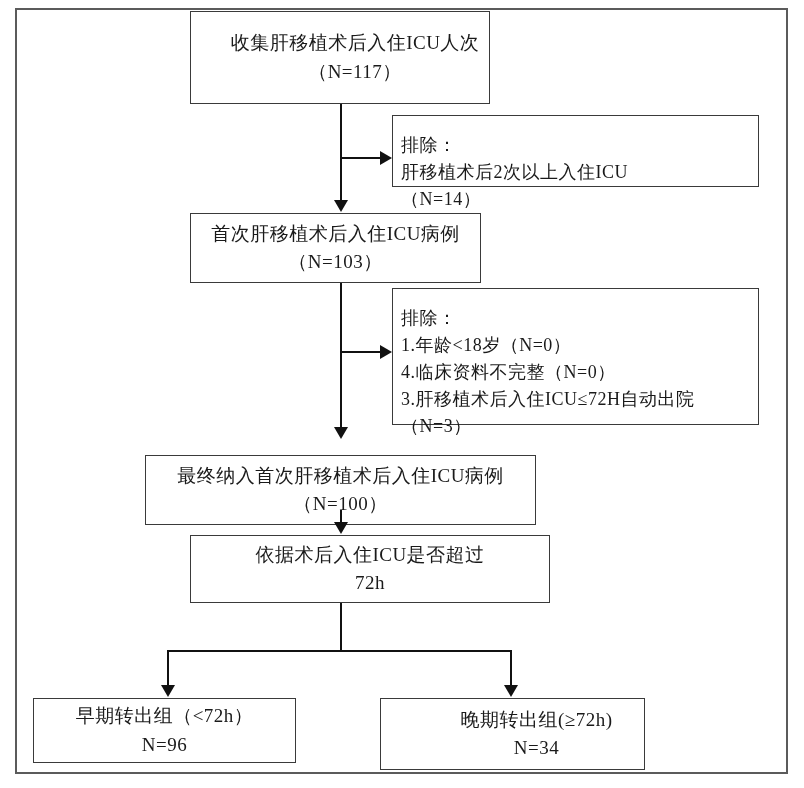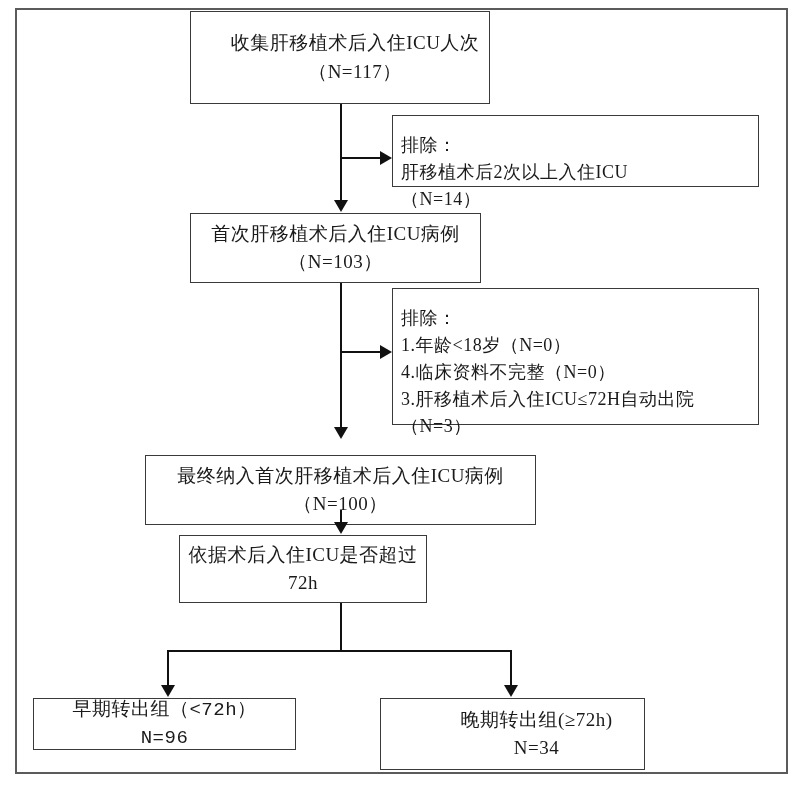--- a/index.html
+++ b/index.html
@@ -56,22 +56,22 @@
     white-space: nowrap;
   }
   .node-left .line.wrap {
     white-space: normal;
   }
 
   
   #node-collect   { left: 190px; top: 11px;  width: 300px; height: 93px; padding-left: 30px; }
   #node-first     { left: 190px; top: 213px; width: 291px; height: 70px; }
   #node-final     { left: 145px; top: 440px; width: 391px; height: 70px; margin-top: 15px; }
-  #node-decision  { left: 179px; top: 535px; width: 248px; height: 68px; }
-  #node-early     { left: 33px;  top: 698px; width: 263px; height: 52px; font-family: Liberation Mono, monospace; }
+  #node-decision  { left: 190px; top: 535px; width: 360px; height: 68px; }
+  #node-early     { left: 33px;  top: 698px; width: 263px; height: 65px; }
   #node-late      { left: 380px; top: 698px; width: 265px; height: 72px; padding-left: 48px; }
 
   
   #node-excl-1    { left: 392px; top: 115px; width: 367px; height: 72px; font-size: 18px; }
   #node-excl-2    { left: 392px; top: 288px; width: 367px; height: 137px; font-size: 18px; }
 
   
   .vline {
     position: absolute;
     width: 2px;

